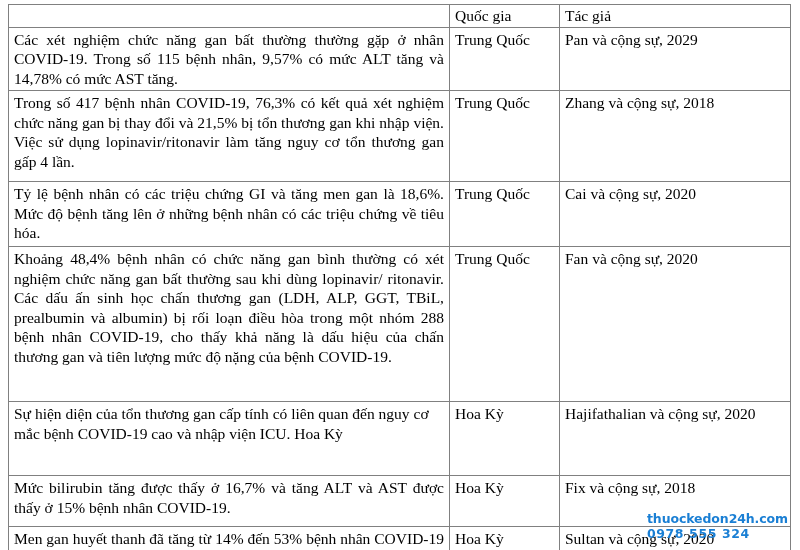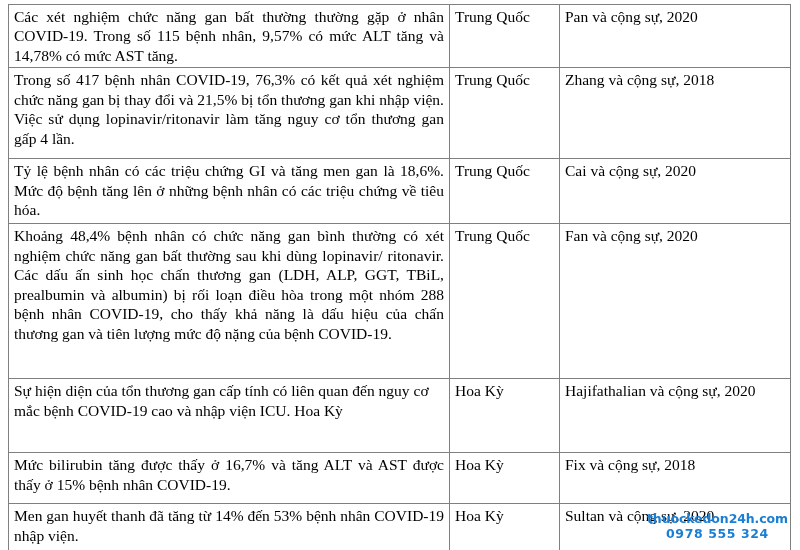--- a/index.html
+++ b/index.html
@@ -67,21 +67,21 @@
   tr.r3 td { height: 60px; margin-top: 44px; }
   tr.r4 td { height: 150px; }
   tr.r5 td { height: 69px; }
   tr.r6 td { height: 46px; margin-top: 19px; }
   tr.r7 td { height: 53px; }
 
   .watermark {
     position: absolute;
     right: 12px;
     bottom: 8px;
-    text-align: center;
+    text-align: left;
     font-family: "DejaVu Sans", "Liberation Sans", sans-serif;
     font-weight: bold;
     font-size: 12.5px;
     line-height: 1.25;
     color: #1a7fd4;
     letter-spacing: -0.1px;
     pointer-events: none;
   }
   .watermark .wm-line2 { letter-spacing: 0.6px; }
 </style>
@@ -91,25 +91,30 @@
 <div class="page">
 
   <table class="doc-table">
     <colgroup>
       <col class="c1">
       <col class="c2">
       <col class="c3">
     </colgroup>
     <tbody>
 
+      <tr class="head">
+        <td class="l"></td>
+        <td class="l">Quốc gia</td>
+        <td class="l">Tác giả</td>
+      </tr>
 
       <tr class="r1">
         <td class="j">Các xét nghiệm chức năng gan bất thường thường gặp ở nhân COVID-19. Trong số 115 bệnh nhân, 9,57% có mức ALT tăng và 14,78% có mức AST tăng.</td>
         <td class="l">Trung Quốc</td>
-        <td class="j">Pan và cộng sự, 2020</td>
+        <td class="j">Pan và cộng sự, 2029</td>
       </tr>
 
       <tr class="r2">
         <td class="j">Trong số 417 bệnh nhân COVID-19, 76,3% có kết quả xét nghiệm chức năng gan bị thay đổi và 21,5% bị tổn thương gan khi nhập viện. Việc sử dụng lopinavir/ritonavir làm tăng nguy cơ tổn thương gan gấp 4 lần.</td>
         <td class="l">Trung Quốc</td>
         <td class="j">Zhang và cộng sự, 2018</td>
       </tr>
 
       <tr class="r3">
         <td class="j">Tỷ lệ bệnh nhân có các triệu chứng GI và tăng men gan là 18,6%. Mức độ bệnh tăng lên ở những bệnh nhân có các triệu chứng về tiêu hóa.</td>

